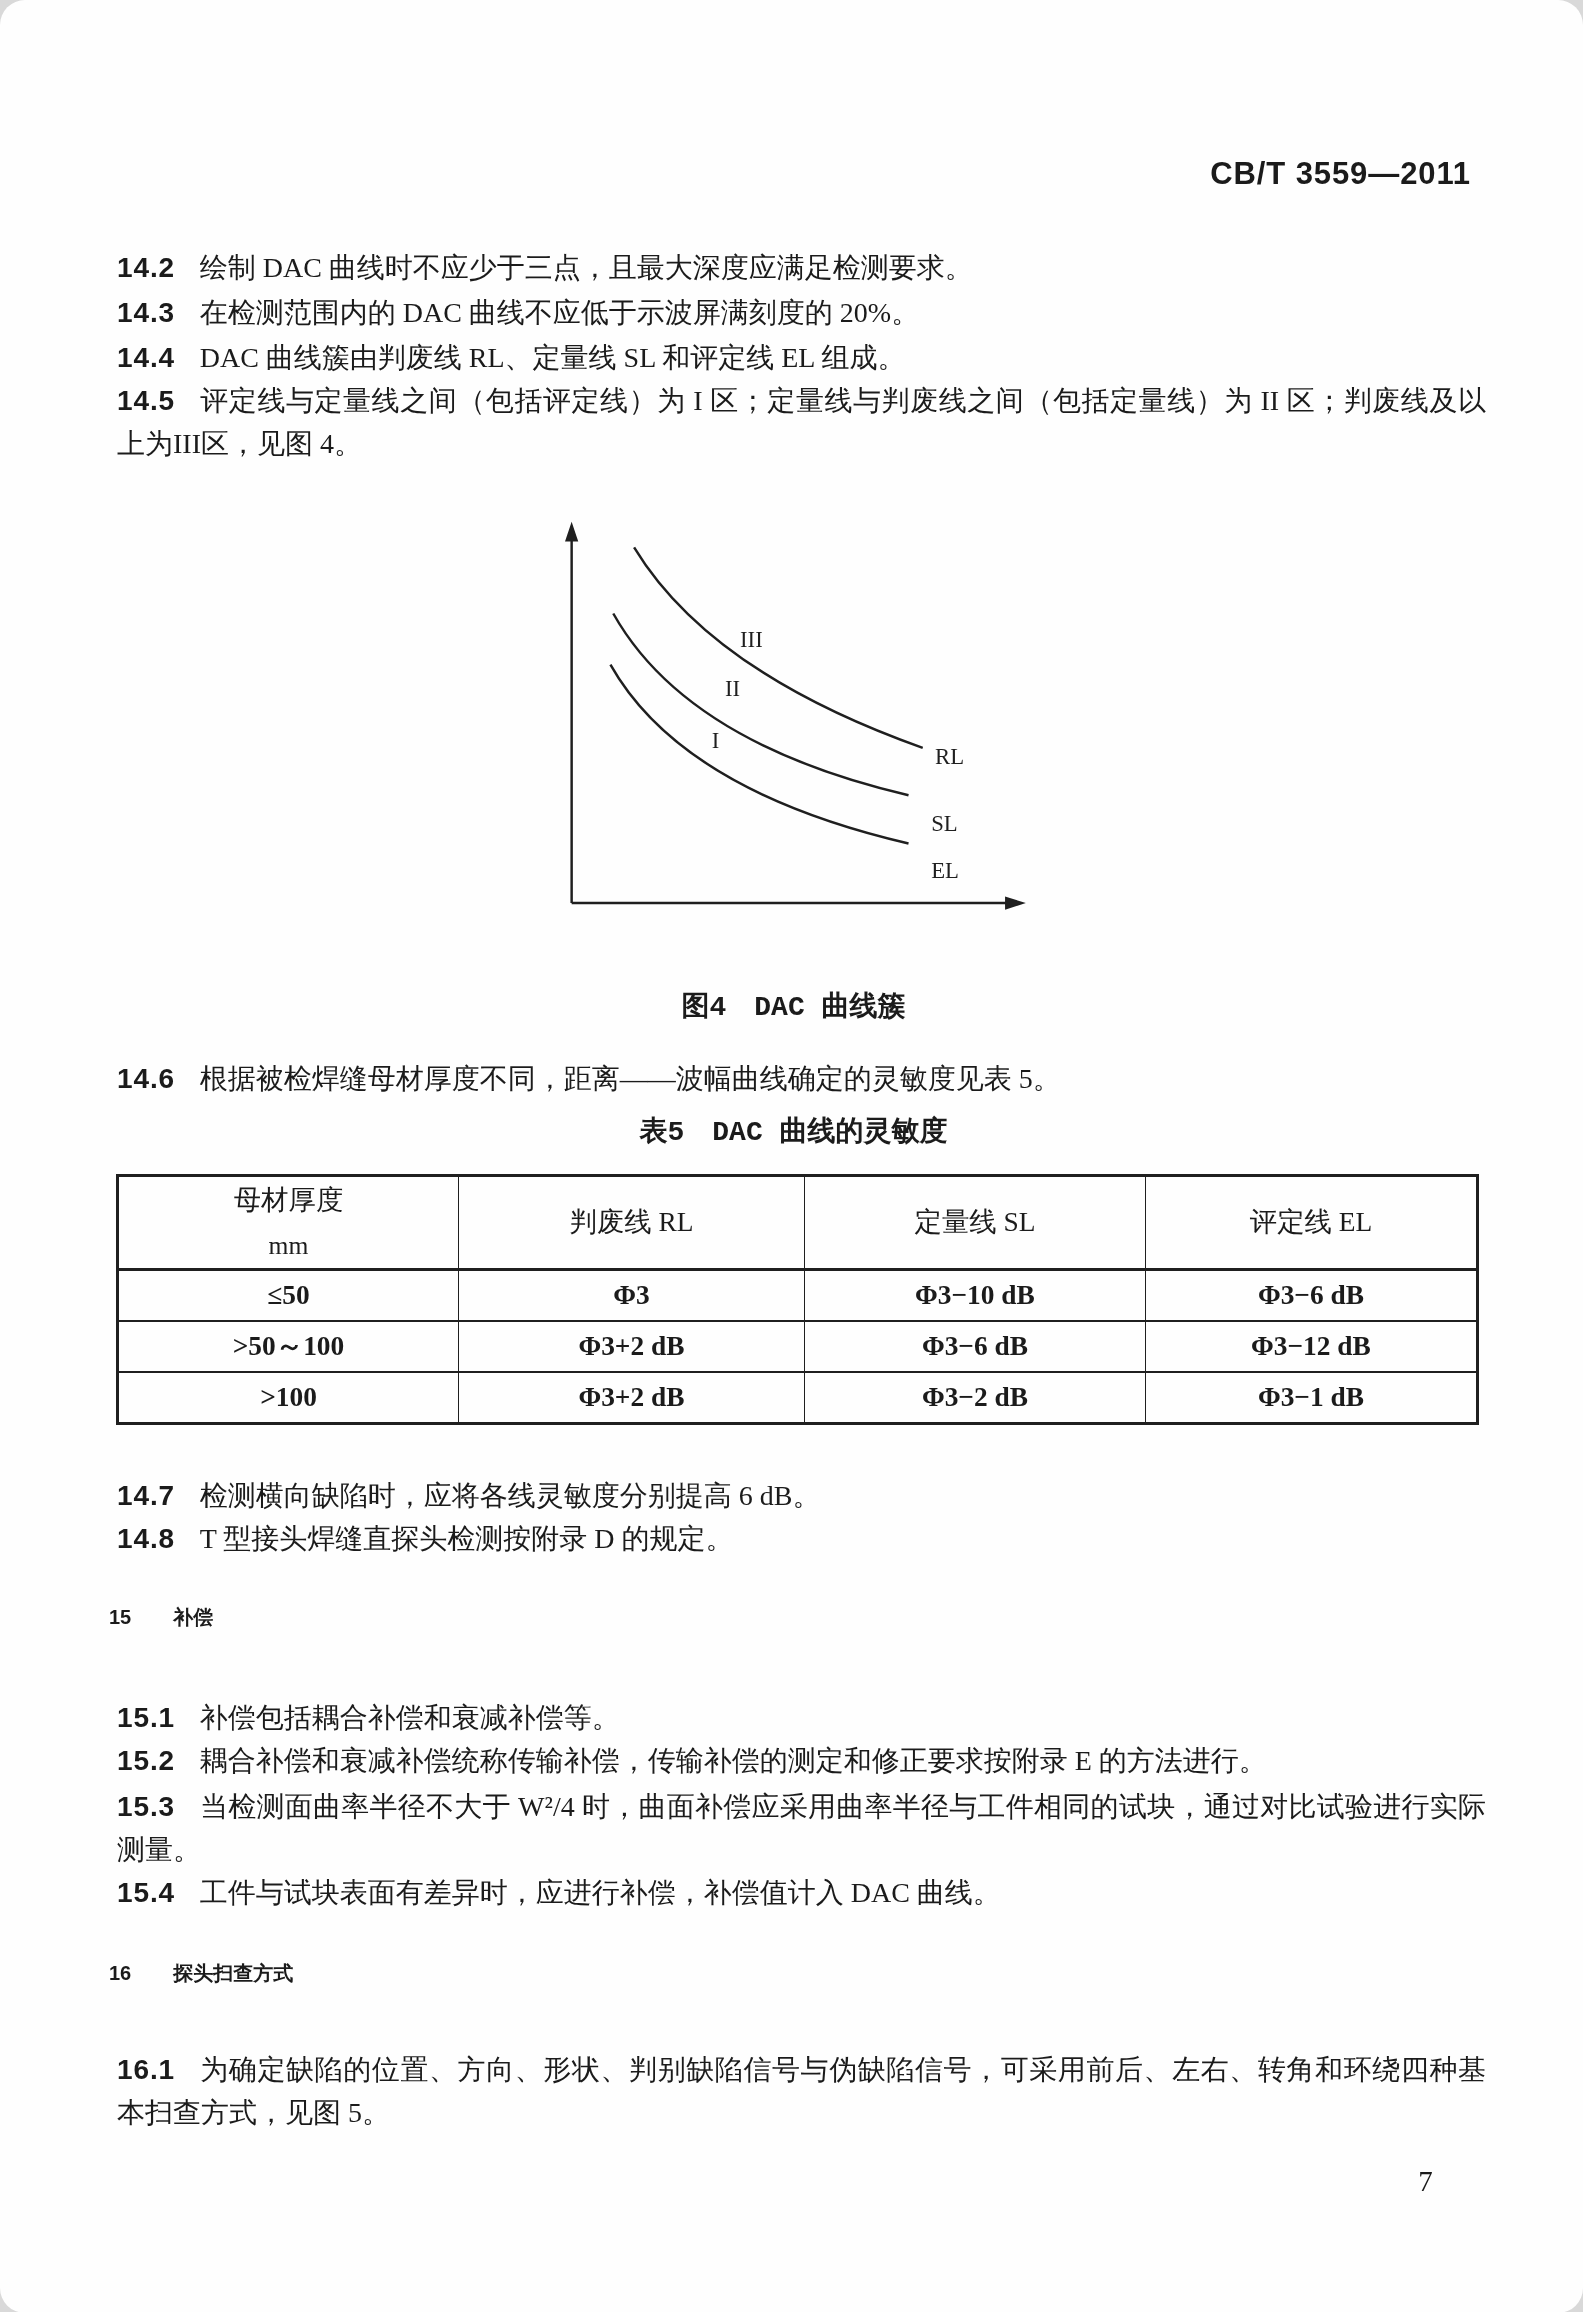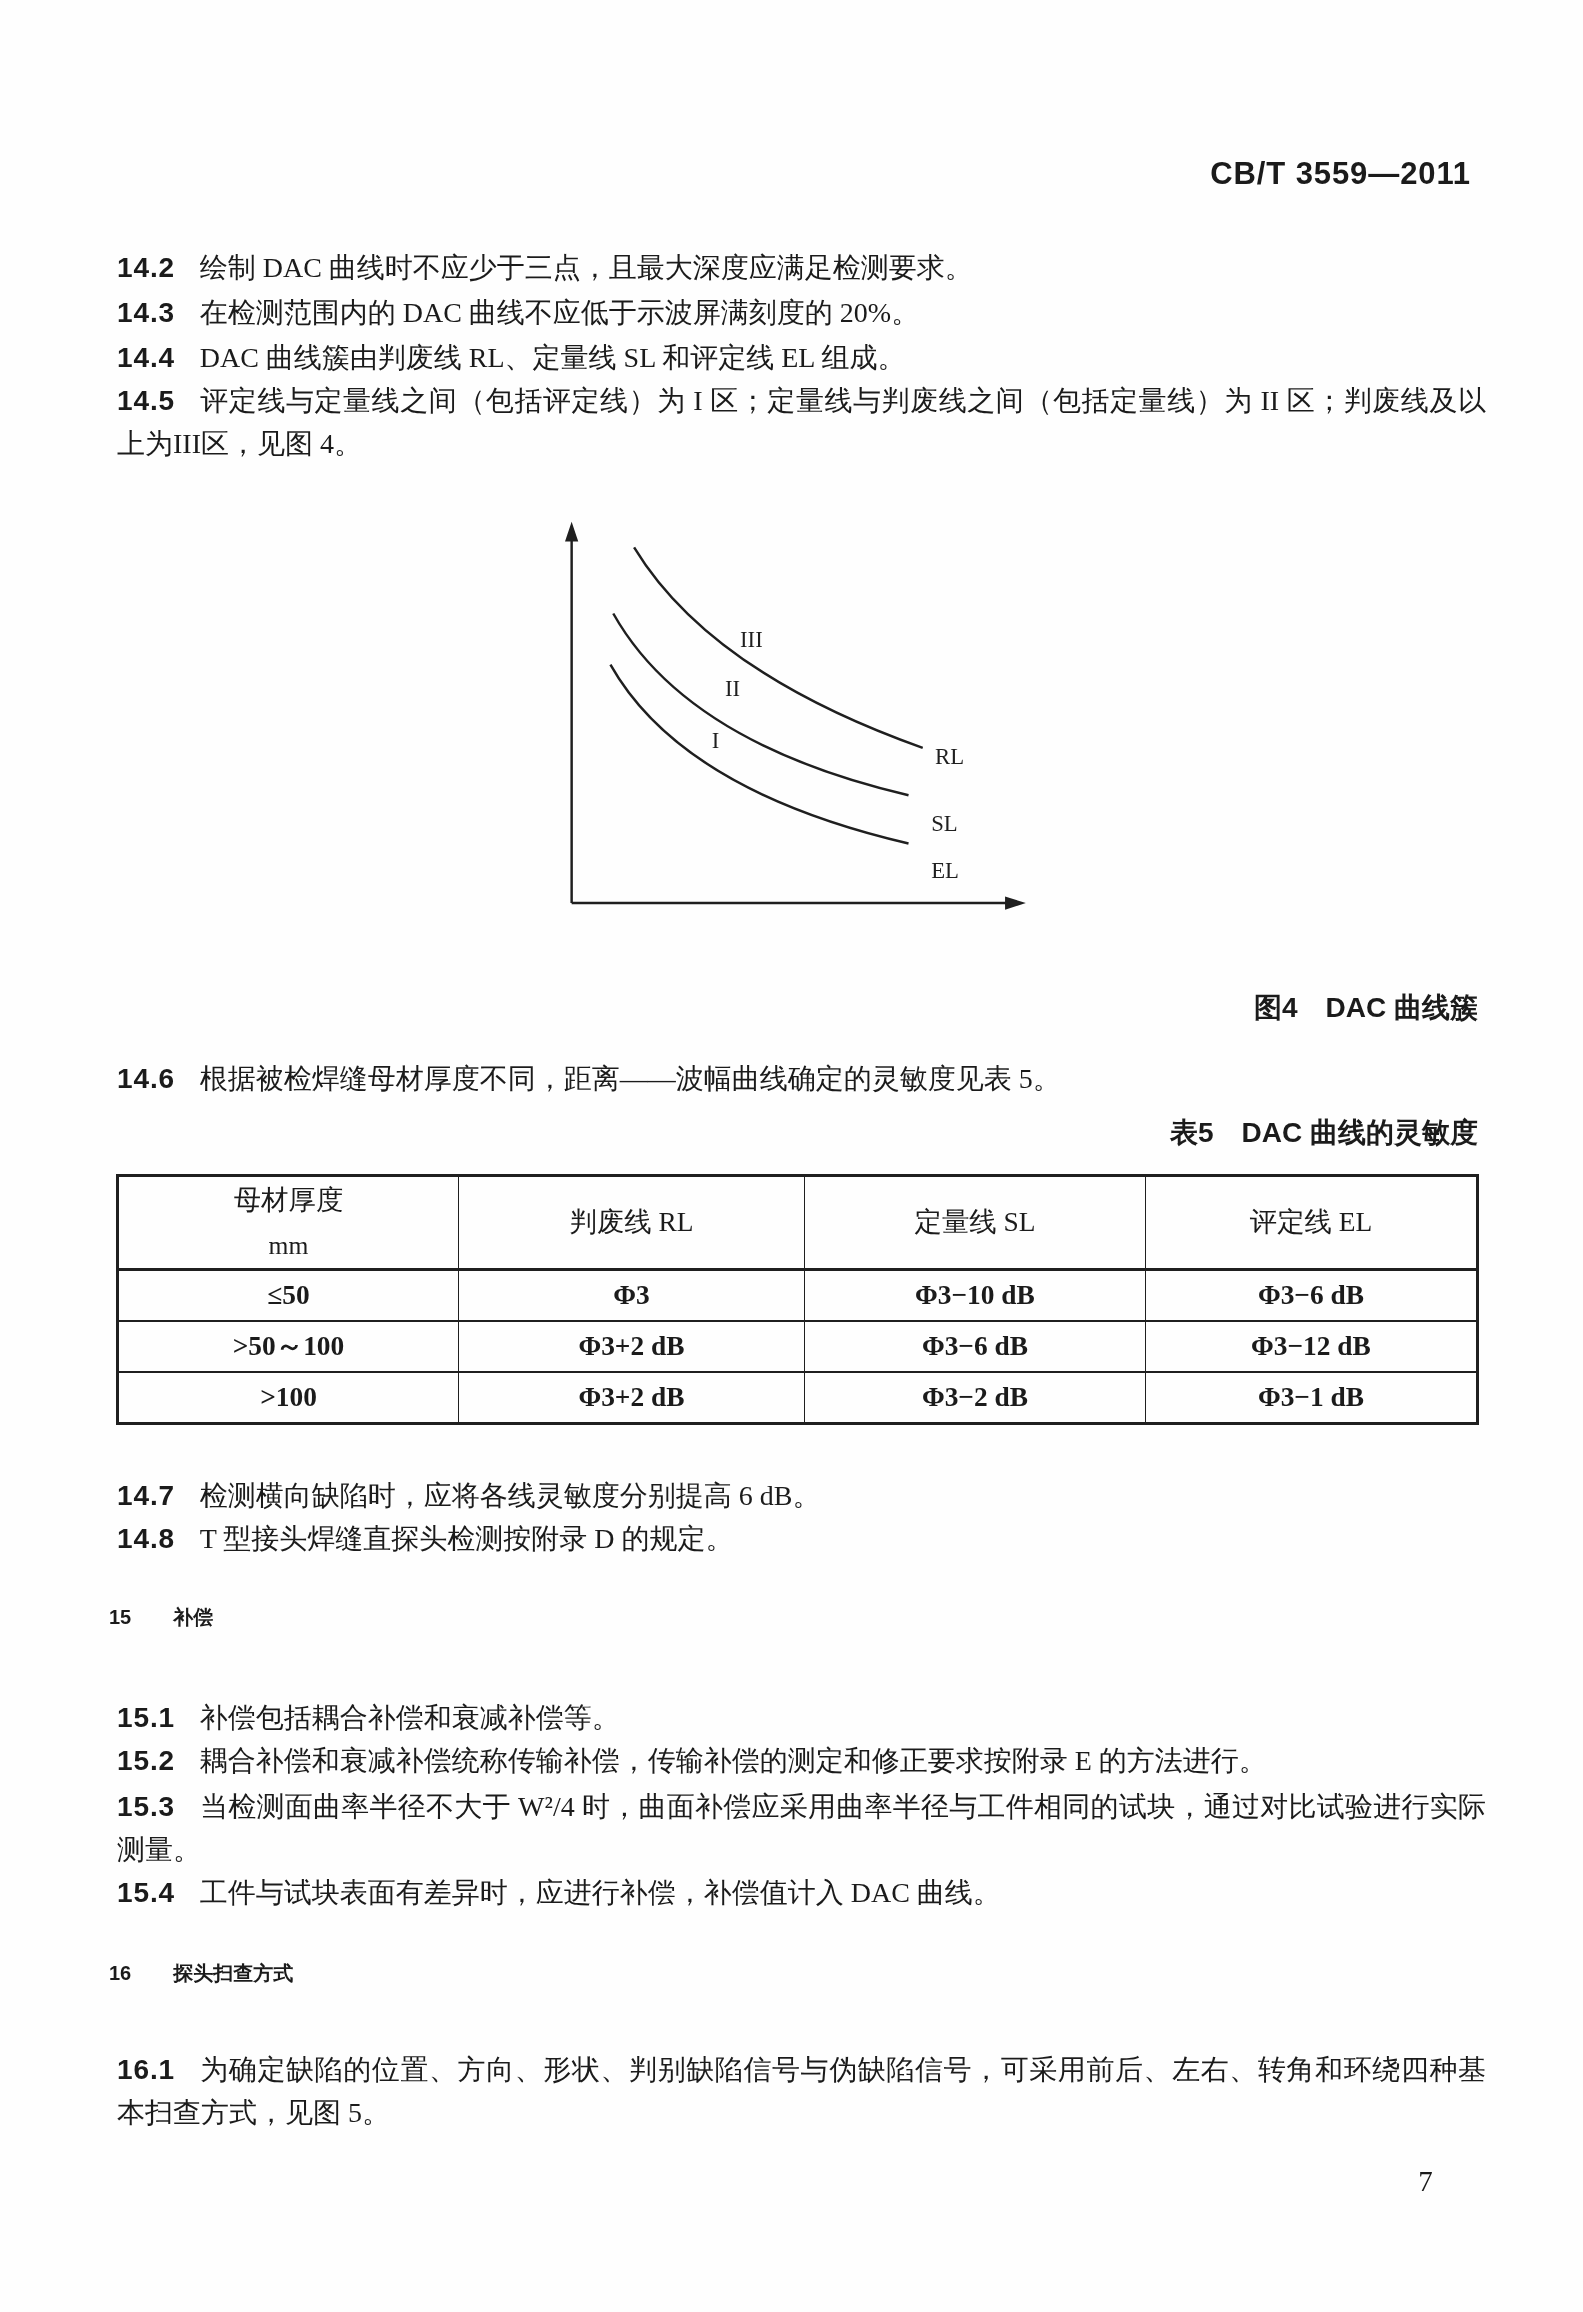--- a/index.html
+++ b/index.html
@@ -1,19 +1,20 @@
 <!DOCTYPE html>
 <html style="font-size:15px"><head>
 <meta charset="utf-8">
 <style>
   html,body { margin:0; padding:0; background:#d9d9d9; }
   .page {
     position:relative; width:1583px; height:2313px; margin:0 auto;
     background:#fefefe; color:#1b1b1b; overflow:hidden;
     font-family:"Liberation Serif","DejaVu Serif",serif;
+    border-radius:25px;
   }
   .doc-number {
     position:absolute; top:156px; right:112px;
     font-family:"Liberation Sans","DejaVu Sans",sans-serif;
     font-weight:bold; font-size:31px; letter-spacing:0.9px;
   }
   .clause {
     position:absolute; left:109px; width:1369px; margin:8px;
     font-size:28px; line-height:43px; text-align:justify;
   }
@@ -21,22 +22,22 @@
     font-family:"Liberation Sans","DejaVu Sans",sans-serif;
     font-weight:bold; margin-right:24.6px; letter-spacing:0.9px; white-space:nowrap;
   }
   .sec-heading {
     position:absolute; left:109px; width:1369px; margin:0;
     font-family:"Liberation Sans","DejaVu Sans",sans-serif;
     font-weight:bold; font-size:20px; line-height:43px;
   }
   .sec-heading .hnum { margin-right:42px; }
   .fig-caption, .tbl-title {
-    position:absolute; left:109px; width:1369px; margin:0; text-align:right;
-    font-family:Liberation Sans, sans-serif;
+    position:absolute; left:109px; width:1369px; margin:0; text-align:center;
+    font-family:Liberation Mono, monospace;
     font-weight:bold; font-size:28px; line-height:43px;
   }
   .fig { position:absolute; left:530px; top:516px; width:511px; height:407px; }
   .fig text { font-family:"Liberation Serif","DejaVu Serif",serif; }
   .tbl {
     position:absolute; left:116px; top:1174px; width:1360px;
     border-collapse:collapse; table-layout:fixed;
     border:3.8px solid #1f1f1f;
     padding-left:39px;
   }

